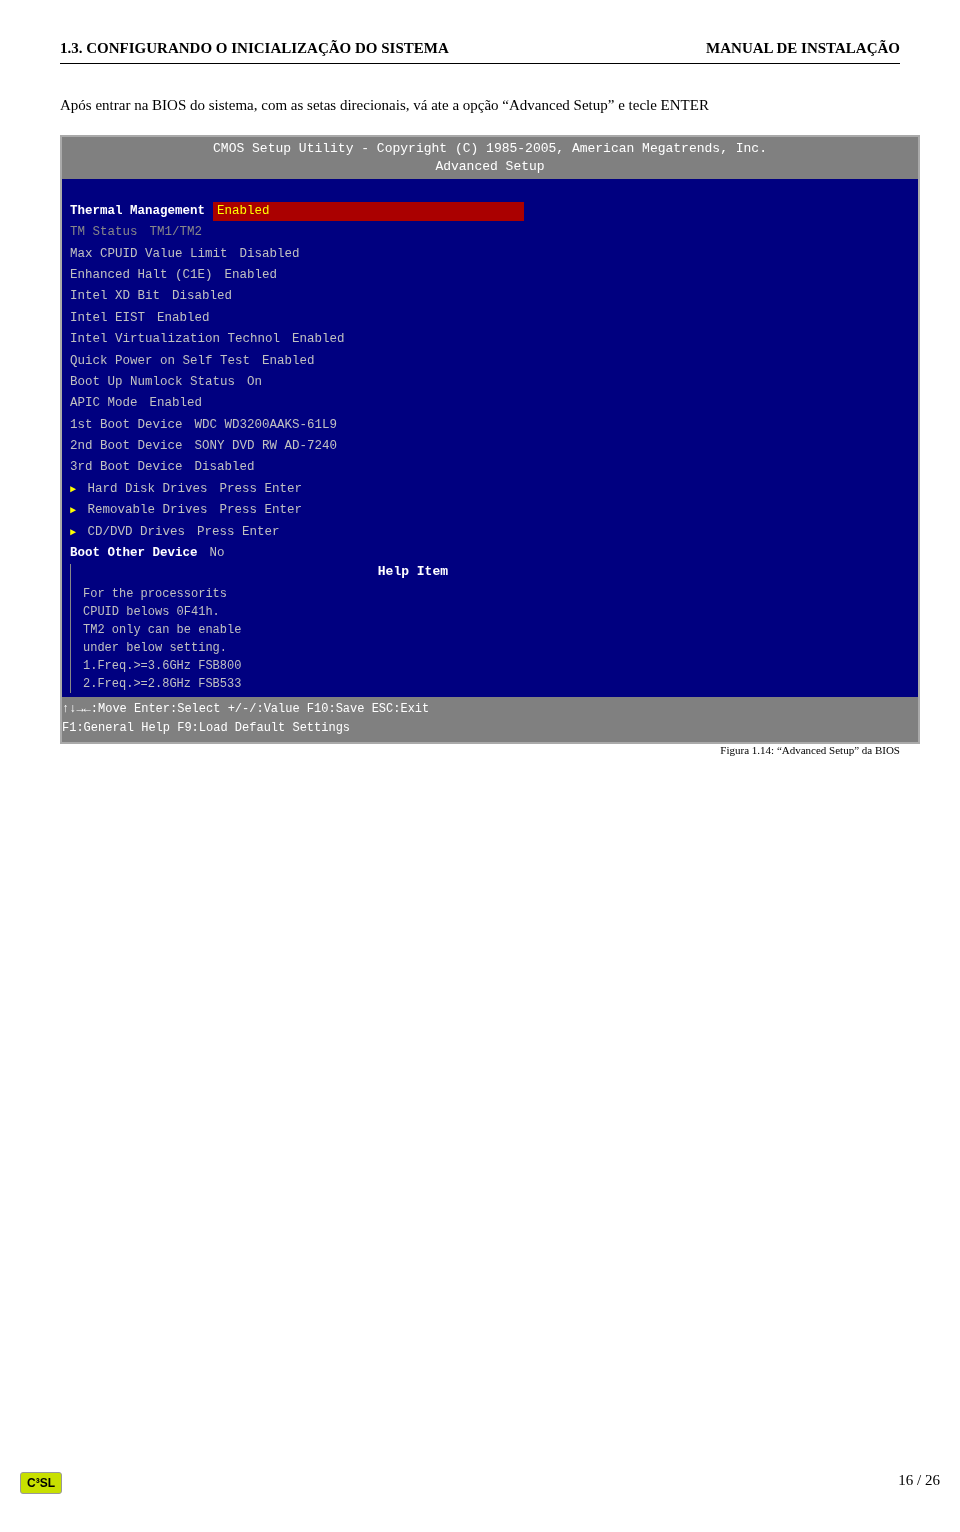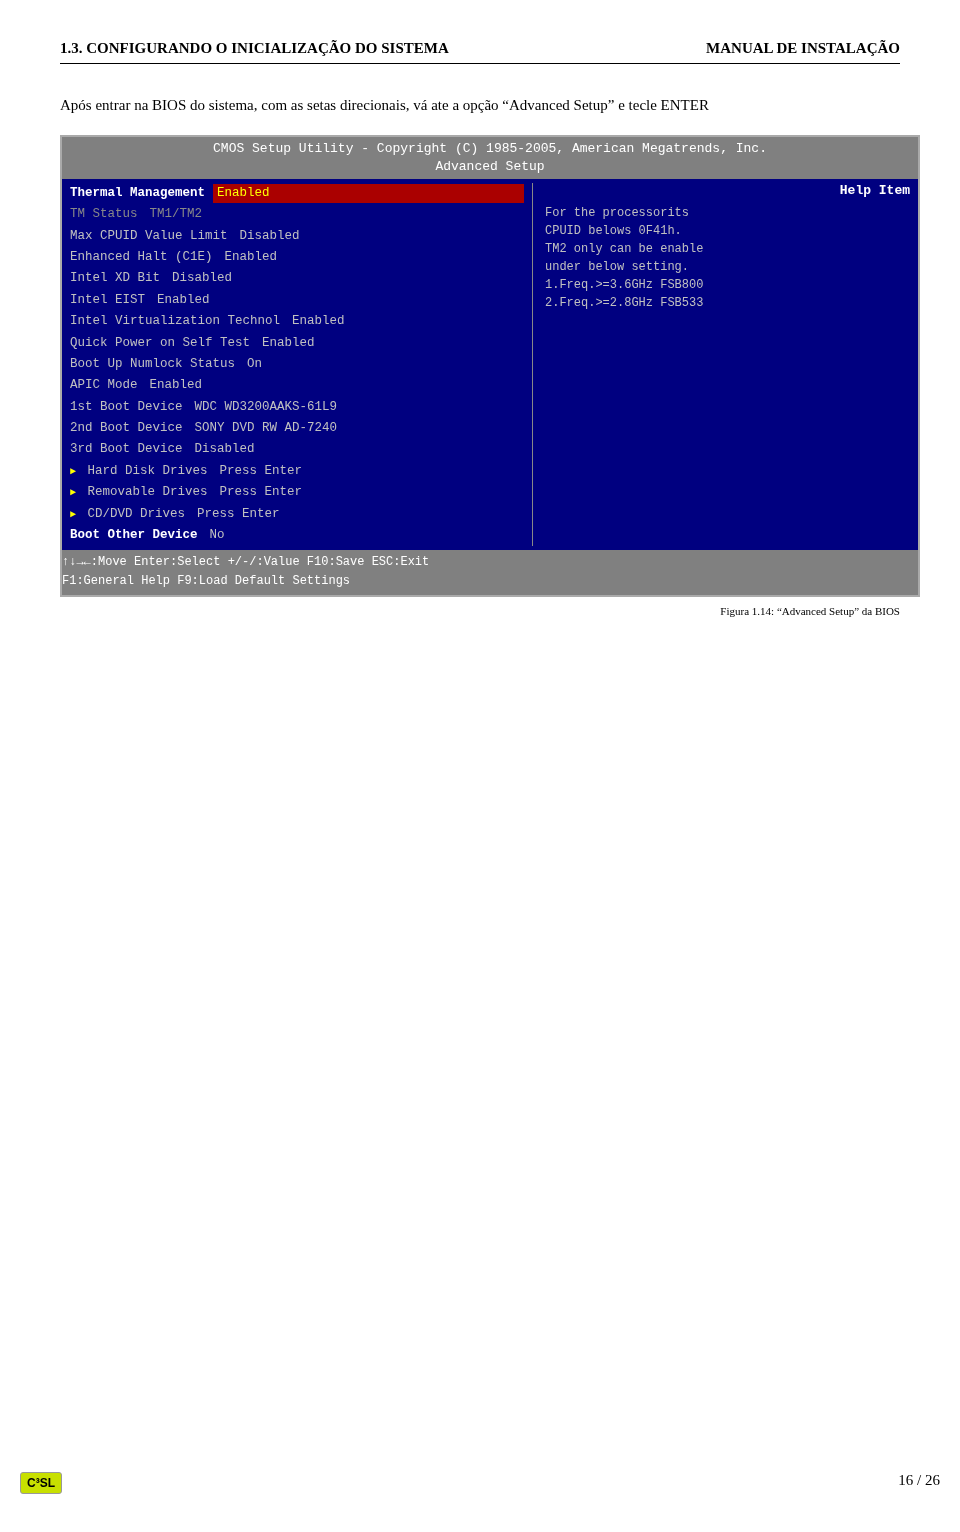--- a/index.html
+++ b/index.html
@@ -40,21 +40,21 @@
       font-size: 15px;
       margin-bottom: 18px;
       line-height: 1.5;
     }
 
     
     .bios-container {
       background: #000080;
       border: 2px solid #aaa;
       padding: 0;
-      margin: 8px auto;
+      margin: 0 auto;
       width: 860px;
       font-family: "Courier New", Courier, monospace;
       font-size: 13px;
       color: #c0c0c0;
       position: relative;
     }
 
     .bios-title-bar {
       background: #808080;
       color: #fff;
@@ -68,22 +68,23 @@
     .bios-title-bar .title-line1 {
       display: block;
     }
     .bios-title-bar .title-line2 {
       display: block;
       font-size: 13px;
     }
 
     .bios-body {
       display: flex;
-      padding: 4px 8px 4px 8px;
+      padding: 22px 8px 4px 8px;
       min-height: 340px;
+      flex-direction: column;
     }
 
     .bios-left {
       width: 55%;
       padding-right: 8px;
     }
 
     .bios-right {
       width: 45%;
       border-left: 1px solid #888;

